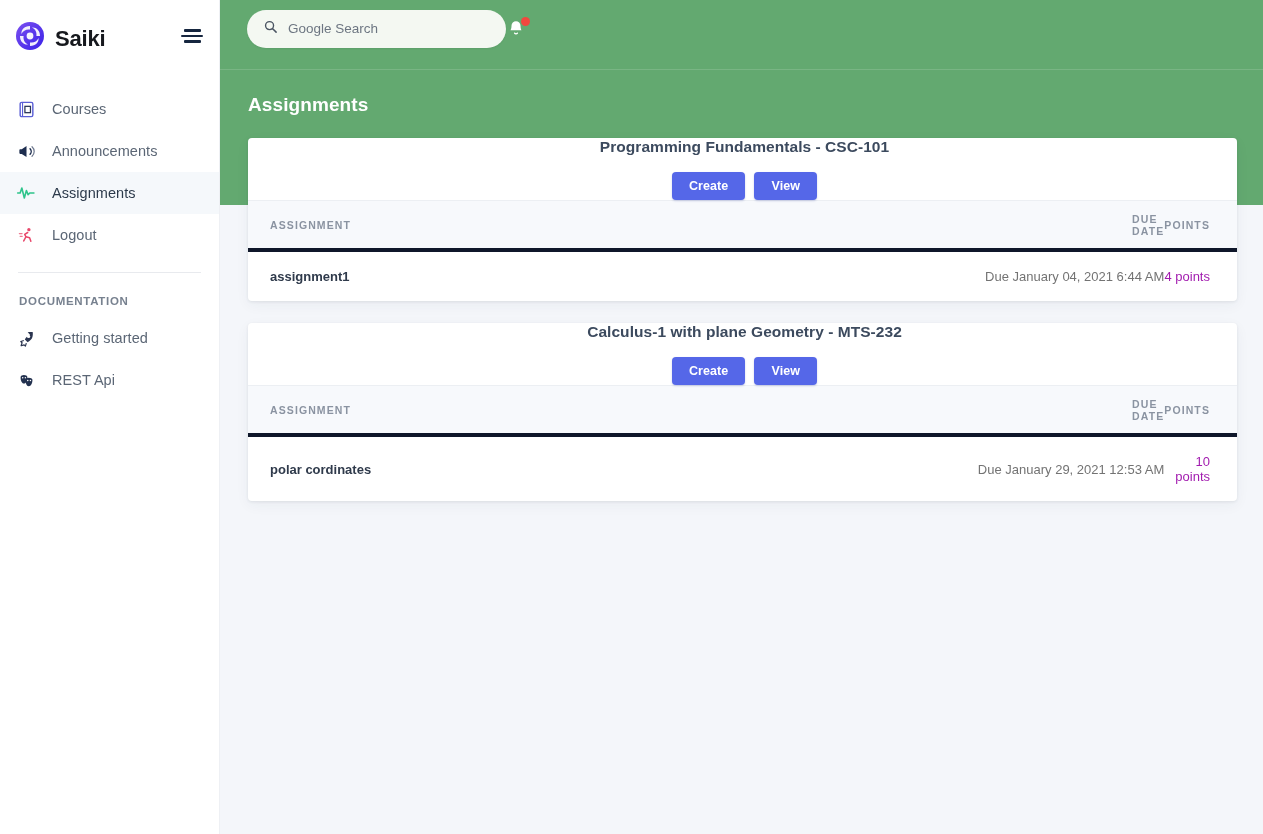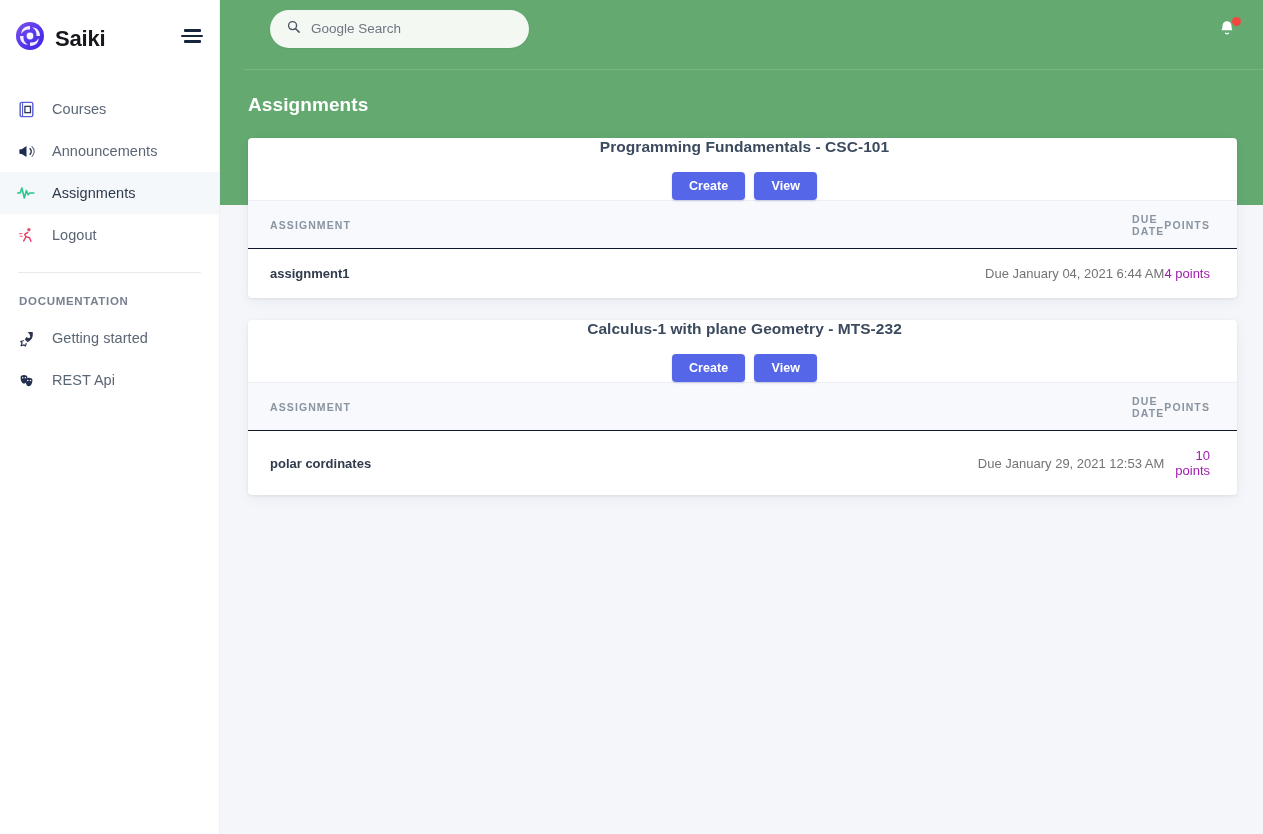--- a/index.html
+++ b/index.html
@@ -120,23 +120,22 @@
     height: 205px;
     background: #63a970;
   }
   .topbar {
     position: relative;
     z-index: 3;
     height: 70px;
     display: flex;
     align-items: center;
     padding: 0 26px 12px 27px;
-    justify-content: space-between;
+    justify-content: flex-start;
     border-bottom: 1px solid rgba(255,255,255,0.14);
-    margin-left: 23px;
   }
   .search-wrap {
     width: 259px;
     height: 38px;
     background: #f4f8f2;
     border-radius: 19px;
     display: flex;
     align-items: center;
     padding: 0 16px;
     gap: 10px;
@@ -243,21 +242,21 @@
   table { width: 100%; border-collapse: collapse; }
   thead tr { background: #f7f9fc; }
   thead th {
     font-size: 10.5px;
     font-weight: bold;
     letter-spacing: 1.1px;
     color: #8a93a1;
     text-align: left;
     padding: 12px 0 11px 0;
     border-top: 1px solid #eceff3;
-    border-bottom: 1px solid #0f172a;
+    border-bottom: 4px solid #0f172a;
   }
   tbody td {
     font-size: 13px;
     color: #2f3a4b;
     padding: 17px 0 17px 0;
     border-bottom: 1px solid #eef1f5;
   }
   tbody tr:last-child td { border-bottom: none; }
   td.c-name { font-weight: bold; }
   .c-name  { padding-left: 22px; width: 55%; }

